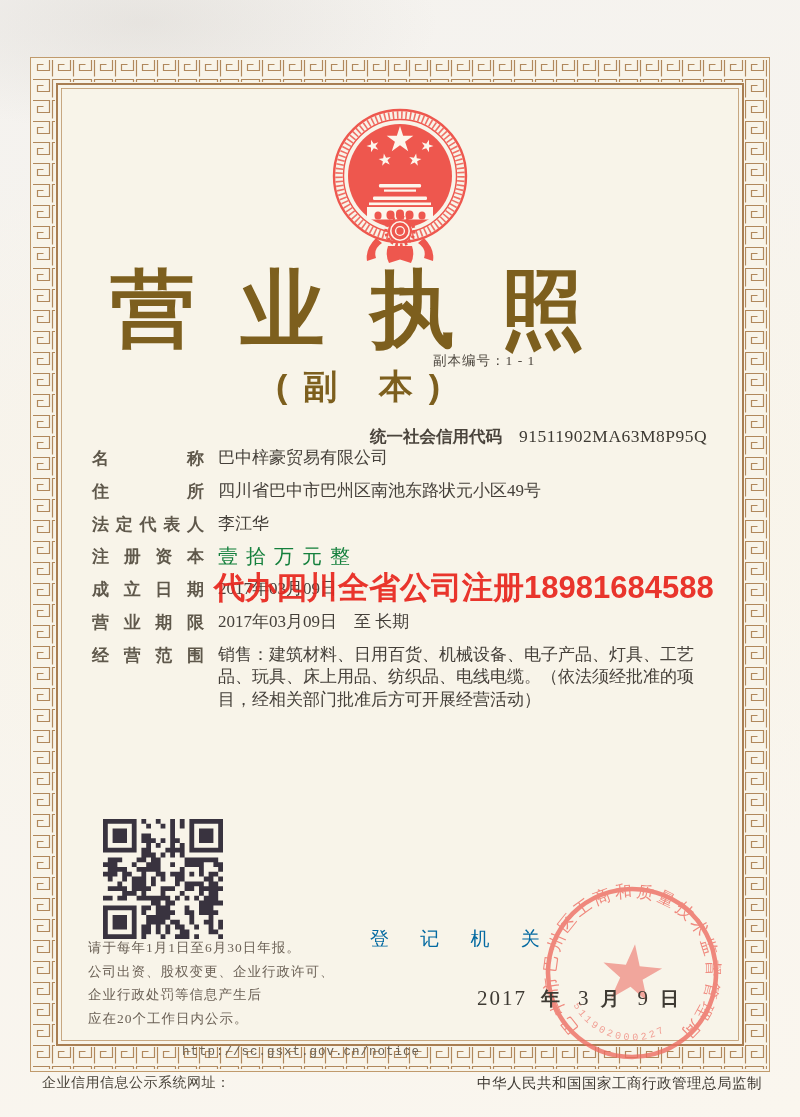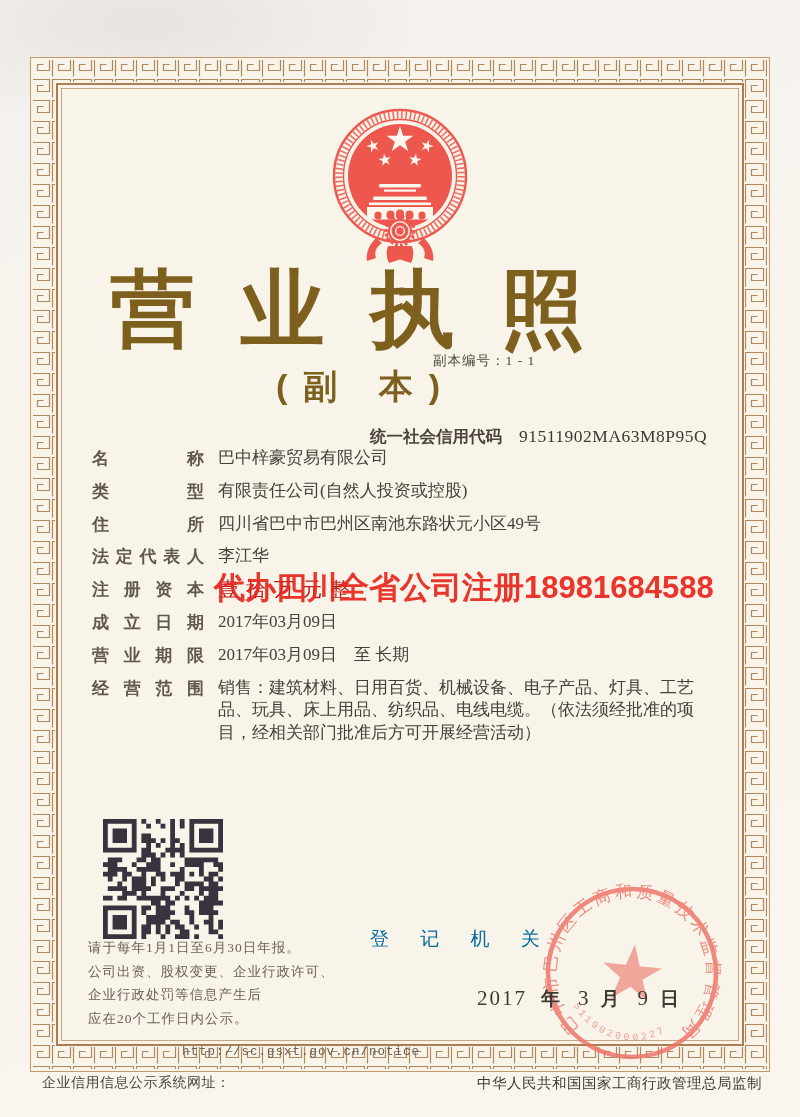--- a/index.html
+++ b/index.html
@@ -49,21 +49,21 @@
 
   .fields{position:absolute;left:92px;top:447px;width:630px;z-index:2;}
   .row{display:flex;align-items:flex-start;min-height:32.8px;}
   .flabel{
     width:112px;flex:none;font-family:"Liberation Sans","DejaVu Sans",sans-serif;
     font-size:17px;color:var(--label);font-weight:600;
     text-align:justify;text-align-last:justify;
   }
   .fvalue{margin-left:14px;font-size:17px;color:var(--ink);line-height:22.5px;}
   .scope .fvalue{width:492px;}
-  .ghost{color:#b91c1c;letter-spacing:8px;font-size:20px;text-align:right;}
+  .ghost{color:#15803d;letter-spacing:8px;font-size:20px;text-align:right;}
 
   .watermark{
     position:absolute;left:214px;top:567px;z-index:4;white-space:nowrap;
     font-family:"Liberation Sans","DejaVu Sans",sans-serif;font-weight:bold;
     font-size:31px;color:var(--wm-red);opacity:.92;
   }
 
   .qr{position:absolute;left:103px;top:819px;width:120px;height:120px;z-index:2;}
 
   .reg-label{
@@ -151,24 +151,20 @@
     <span class="credit-label">统一社会信用代码</span>
     <span class="credit-code">91511902MA63M8P95Q</span>
   </div>
 
   <div class="fields">
     <div class="row">
       <div class="flabel">名称</div>
       <div class="fvalue">巴中梓豪贸易有限公司</div>
     </div>
     <div class="row">
-      <div class="flabel">类型</div>
-      <div class="fvalue">有限责任公司(自然人投资或控股)</div>
-    </div>
-    <div class="row">
       <div class="flabel">住所</div>
       <div class="fvalue">四川省巴中市巴州区南池东路状元小区49号</div>
     </div>
     <div class="row">
       <div class="flabel">法定代表人</div>
       <div class="fvalue">李江华</div>
     </div>
     <div class="row">
       <div class="flabel">注册资本</div>
       <div class="fvalue ghost">壹拾万元整</div>

